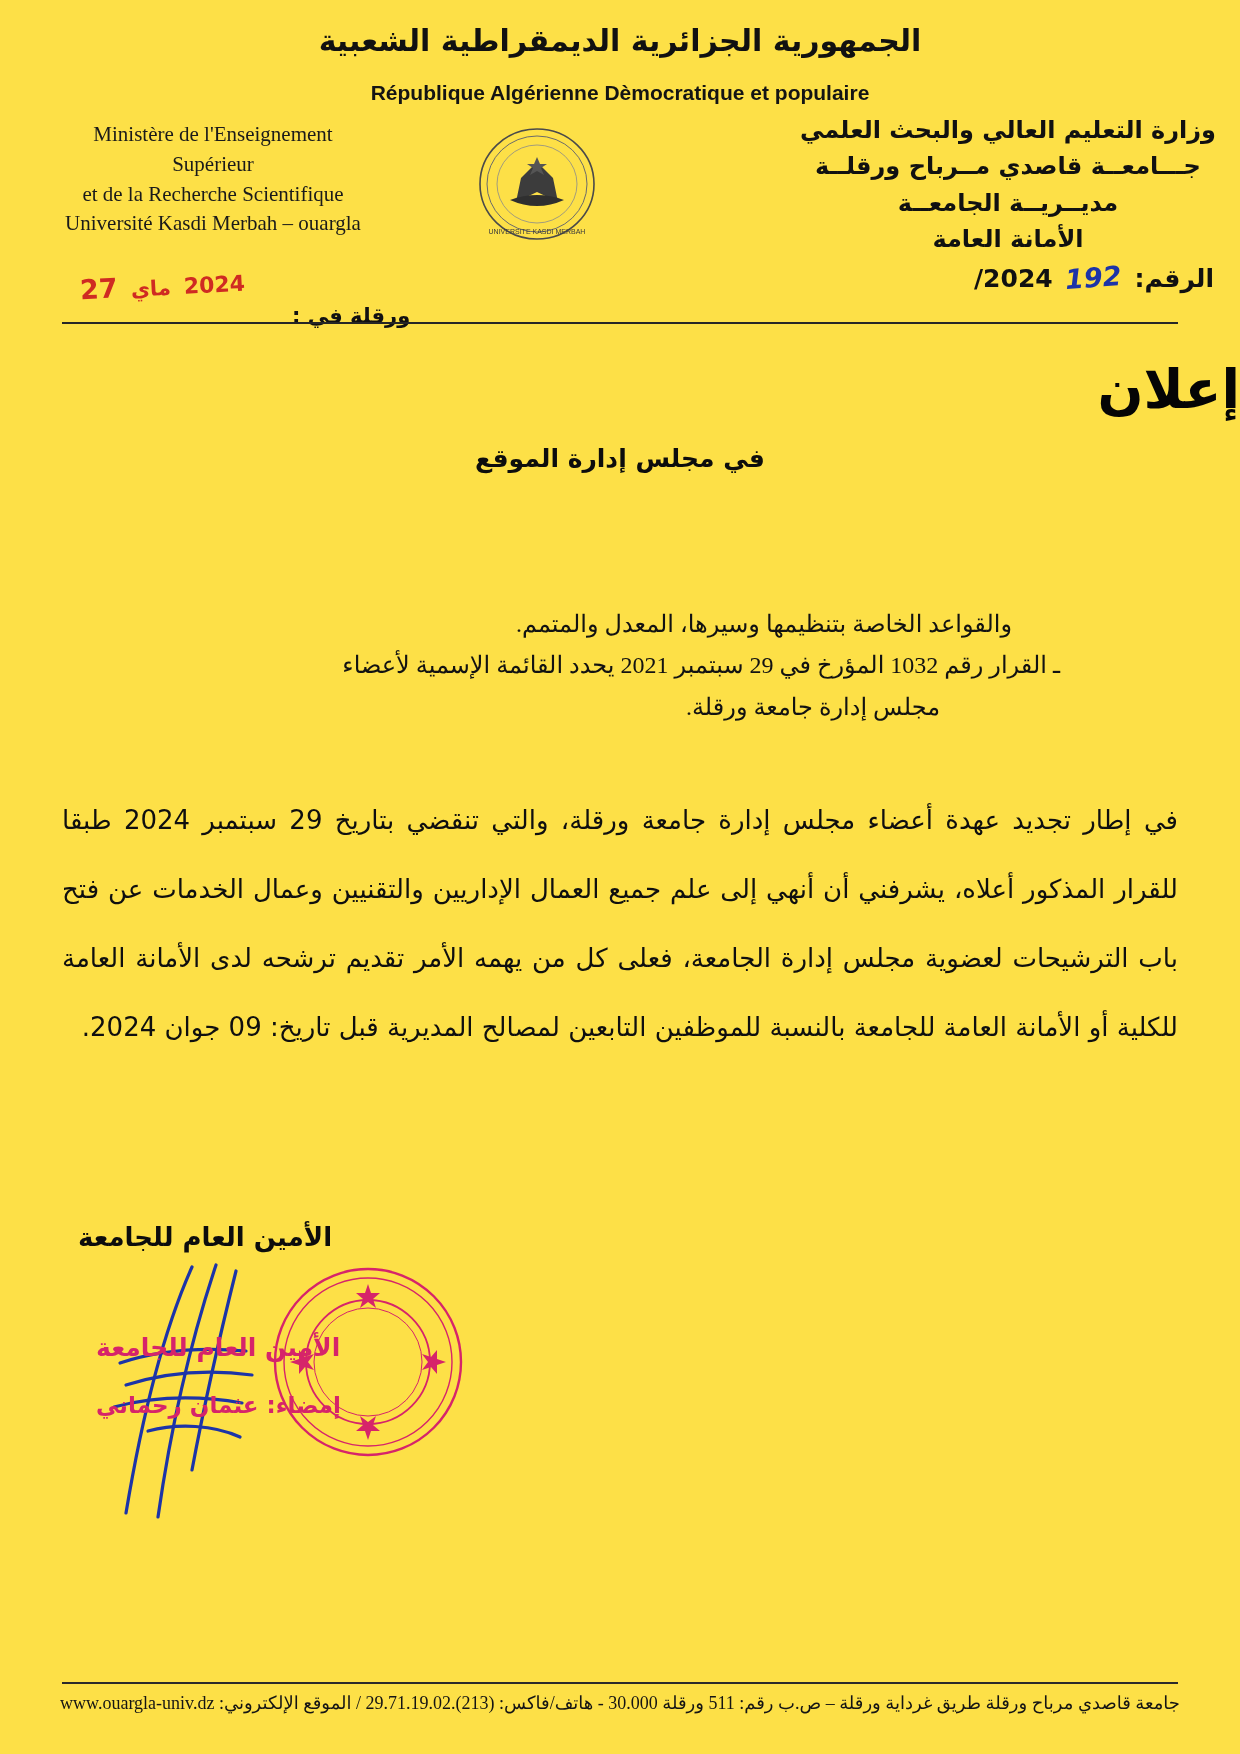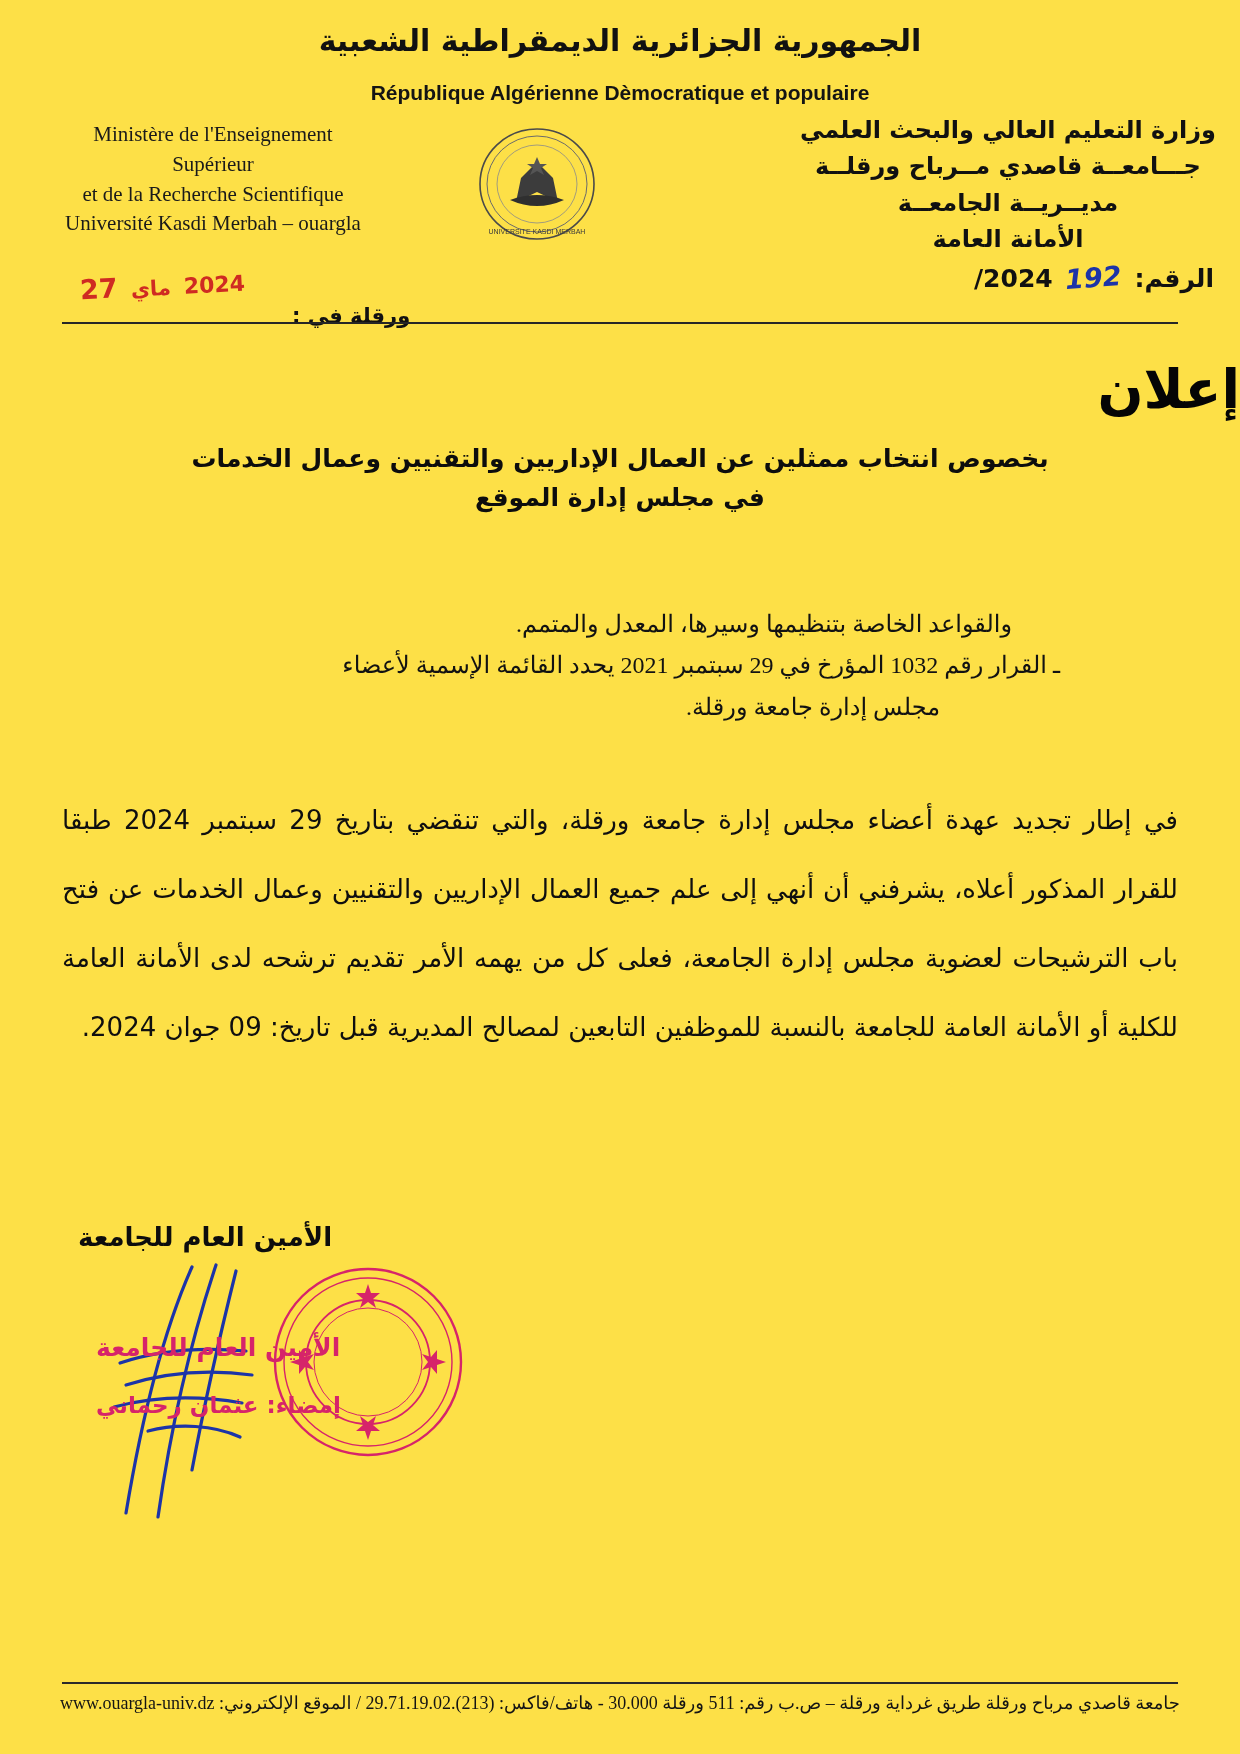--- a/index.html
+++ b/index.html
@@ -318,21 +318,20 @@
   <div class="hand-date">
     <span class="y">2024</span>
     <span class="m">ماي</span>
     <span class="d">27</span>
   </div>
 
   <div class="rule"></div>
 
   <div class="title-main">إعلان</div>
   <div class="title-sub">
-    <div>بخصوص انتخاب ممثلين عن العمال الإداريين والتقنيين وعمال الخدمات</div>
     <div>في مجلس إدارة الموقع</div>
   </div>
 
   <div class="refs">
     <span class="r-line indent-1">والقواعد الخاصة بتنظيمها وسيرها، المعدل والمتمم.</span>
     <span class="r-line">ـ القرار رقم 1032 المؤرخ في 29 سبتمبر 2021 يحدد القائمة الإسمية لأعضاء</span>
     <span class="r-line indent-2">مجلس إدارة جامعة ورقلة.</span>
   </div>
 
   <div class="body-text">

